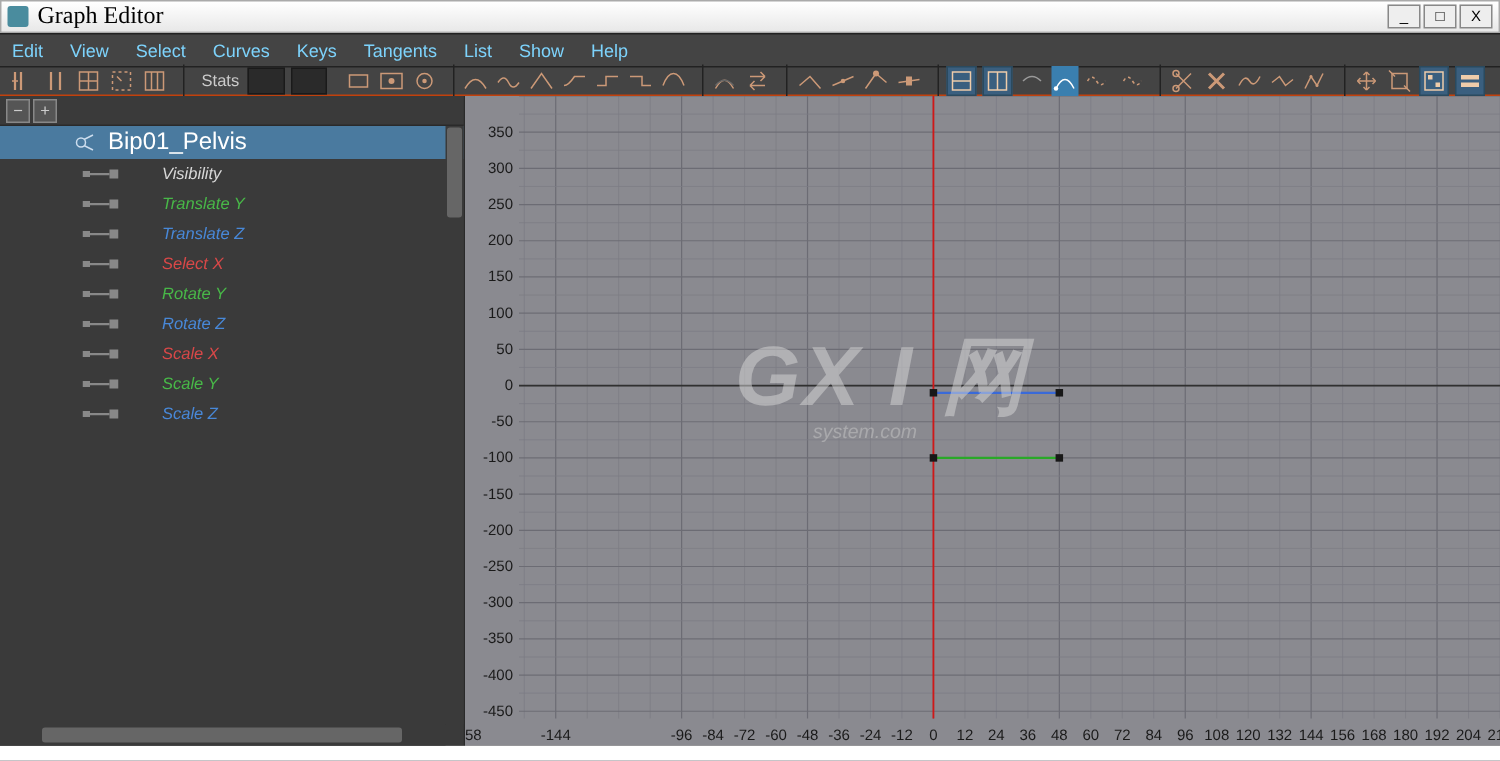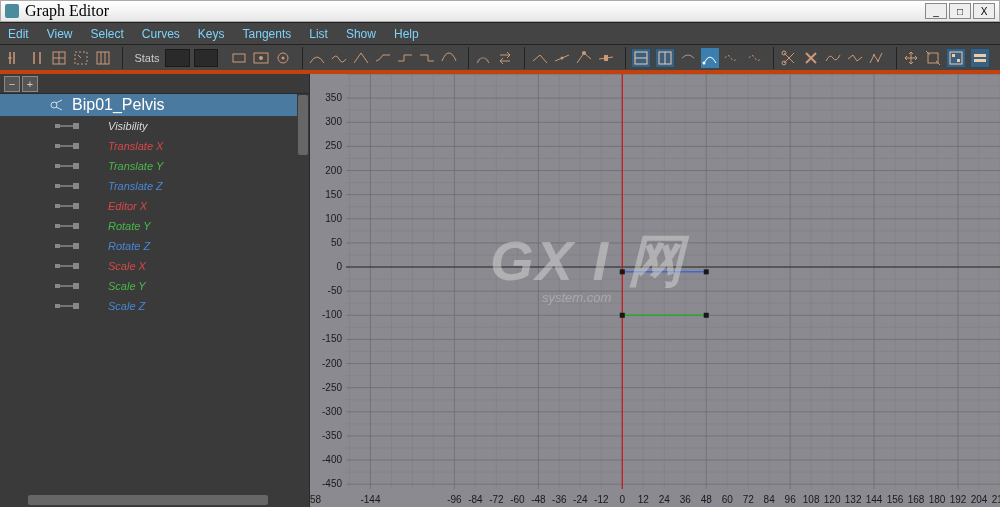--- a/index.html
+++ b/index.html
@@ -6,21 +6,21 @@
   body { width: 1000px; height: 507px; background: #fff; overflow: hidden; }
   
   .titlebar { height: 22px; background: linear-gradient(#fff, #e8e8e8); border: 1px solid #aaa; display: flex; align-items: center; padding: 0 4px; }
   .titlebar-icon { width: 14px; height: 14px; background: #4a8c9e; border-radius: 2px; margin-right: 6px; }
   .titlebar-text { font-size: 16px; color: #000; flex: 1; font-family: Liberation Serif, serif; }
   .winbtn { width: 22px; height: 16px; border: 1px solid #888; background: #eee; margin-left: 2px; display: flex; align-items: center; justify-content: center; font-size: 10px; cursor: pointer; }
   
   .menubar { height: 22px; background: #444; display: flex; align-items: center; padding: 0 8px; border-top: 1px solid #222; }
   .menu-item { color: #7dd3fc; font-size: 12px; margin-right: 18px; cursor: pointer; }
   
-  .toolbar { height: 30px; background: #444; display: flex; align-items: center; padding: 0 6px; border-top: 1px solid #222; border-bottom: 4px solid #c2410c; }
+  .toolbar { height: 20px; background: #444; display: flex; align-items: center; padding: 0 6px; border-top: 1px solid #222; border-bottom: 1px solid #c2410c; }
   .tbtn { width: 20px; height: 20px; margin-right: 4px; display: flex; align-items: center; justify-content: center; cursor: pointer; color: #c97; }
   .tbtn svg { width: 18px; height: 18px; }
   .tbtn.active { background: #3a5f7f; border: 1px solid #2a4a5f; }
   .tbtn.blue { background: #3a7faf; }
   .stats-label { color: #ccc; font-size: 11px; margin: 0 6px; }
   .stats-field { width: 60px; height: 18px; background: #2a2a2a; border: 1px solid #1a1a1a; }
   .tsep { width: 1px; height: 22px; background: #222; margin: 0 6px; }
   
   .main { display: flex; height: 433px; background: #444; }
   
@@ -327,51 +327,41 @@
             <span class="attr-visibility">Visibility</span>
           </div>
           <div class="attr-row">
             <span class="attr-icon">
               <svg width="24" height="10" viewBox="0 0 24 10">
                 <rect x="0" y="3" width="5" height="4" fill="#888"></rect>
                 <path d="M5 5 L18 5" stroke="#888" stroke-width="1.5"></path>
                 <rect x="18" y="2" width="6" height="6" fill="#888"></rect>
               </svg>
             </span>
-            <span class="attr-red">Translate X</span>
-          </div>
-          <div class="attr-row">
-            <span class="attr-icon">
-              <svg width="24" height="10" viewBox="0 0 24 10">
-                <rect x="0" y="3" width="5" height="4" fill="#888"></rect>
-                <path d="M5 5 L18 5" stroke="#888" stroke-width="1.5"></path>
-                <rect x="18" y="2" width="6" height="6" fill="#888"></rect>
-              </svg>
-            </span>
             <span class="attr-green">Translate Y</span>
           </div>
           <div class="attr-row">
             <span class="attr-icon">
               <svg width="24" height="10" viewBox="0 0 24 10">
                 <rect x="0" y="3" width="5" height="4" fill="#888"></rect>
                 <path d="M5 5 L18 5" stroke="#888" stroke-width="1.5"></path>
                 <rect x="18" y="2" width="6" height="6" fill="#888"></rect>
               </svg>
             </span>
             <span class="attr-blue">Translate Z</span>
           </div>
           <div class="attr-row">
             <span class="attr-icon">
               <svg width="24" height="10" viewBox="0 0 24 10">
                 <rect x="0" y="3" width="5" height="4" fill="#888"></rect>
                 <path d="M5 5 L18 5" stroke="#888" stroke-width="1.5"></path>
                 <rect x="18" y="2" width="6" height="6" fill="#888"></rect>
               </svg>
             </span>
-            <span class="attr-red">Editor X</span>
+            <span class="attr-red">Select X</span>
           </div>
           <div class="attr-row">
             <span class="attr-icon">
               <svg width="24" height="10" viewBox="0 0 24 10">
                 <rect x="0" y="3" width="5" height="4" fill="#888"></rect>
                 <path d="M5 5 L18 5" stroke="#888" stroke-width="1.5"></path>
                 <rect x="18" y="2" width="6" height="6" fill="#888"></rect>
               </svg>
             </span>
             <span class="attr-green">Rotate Y</span>

